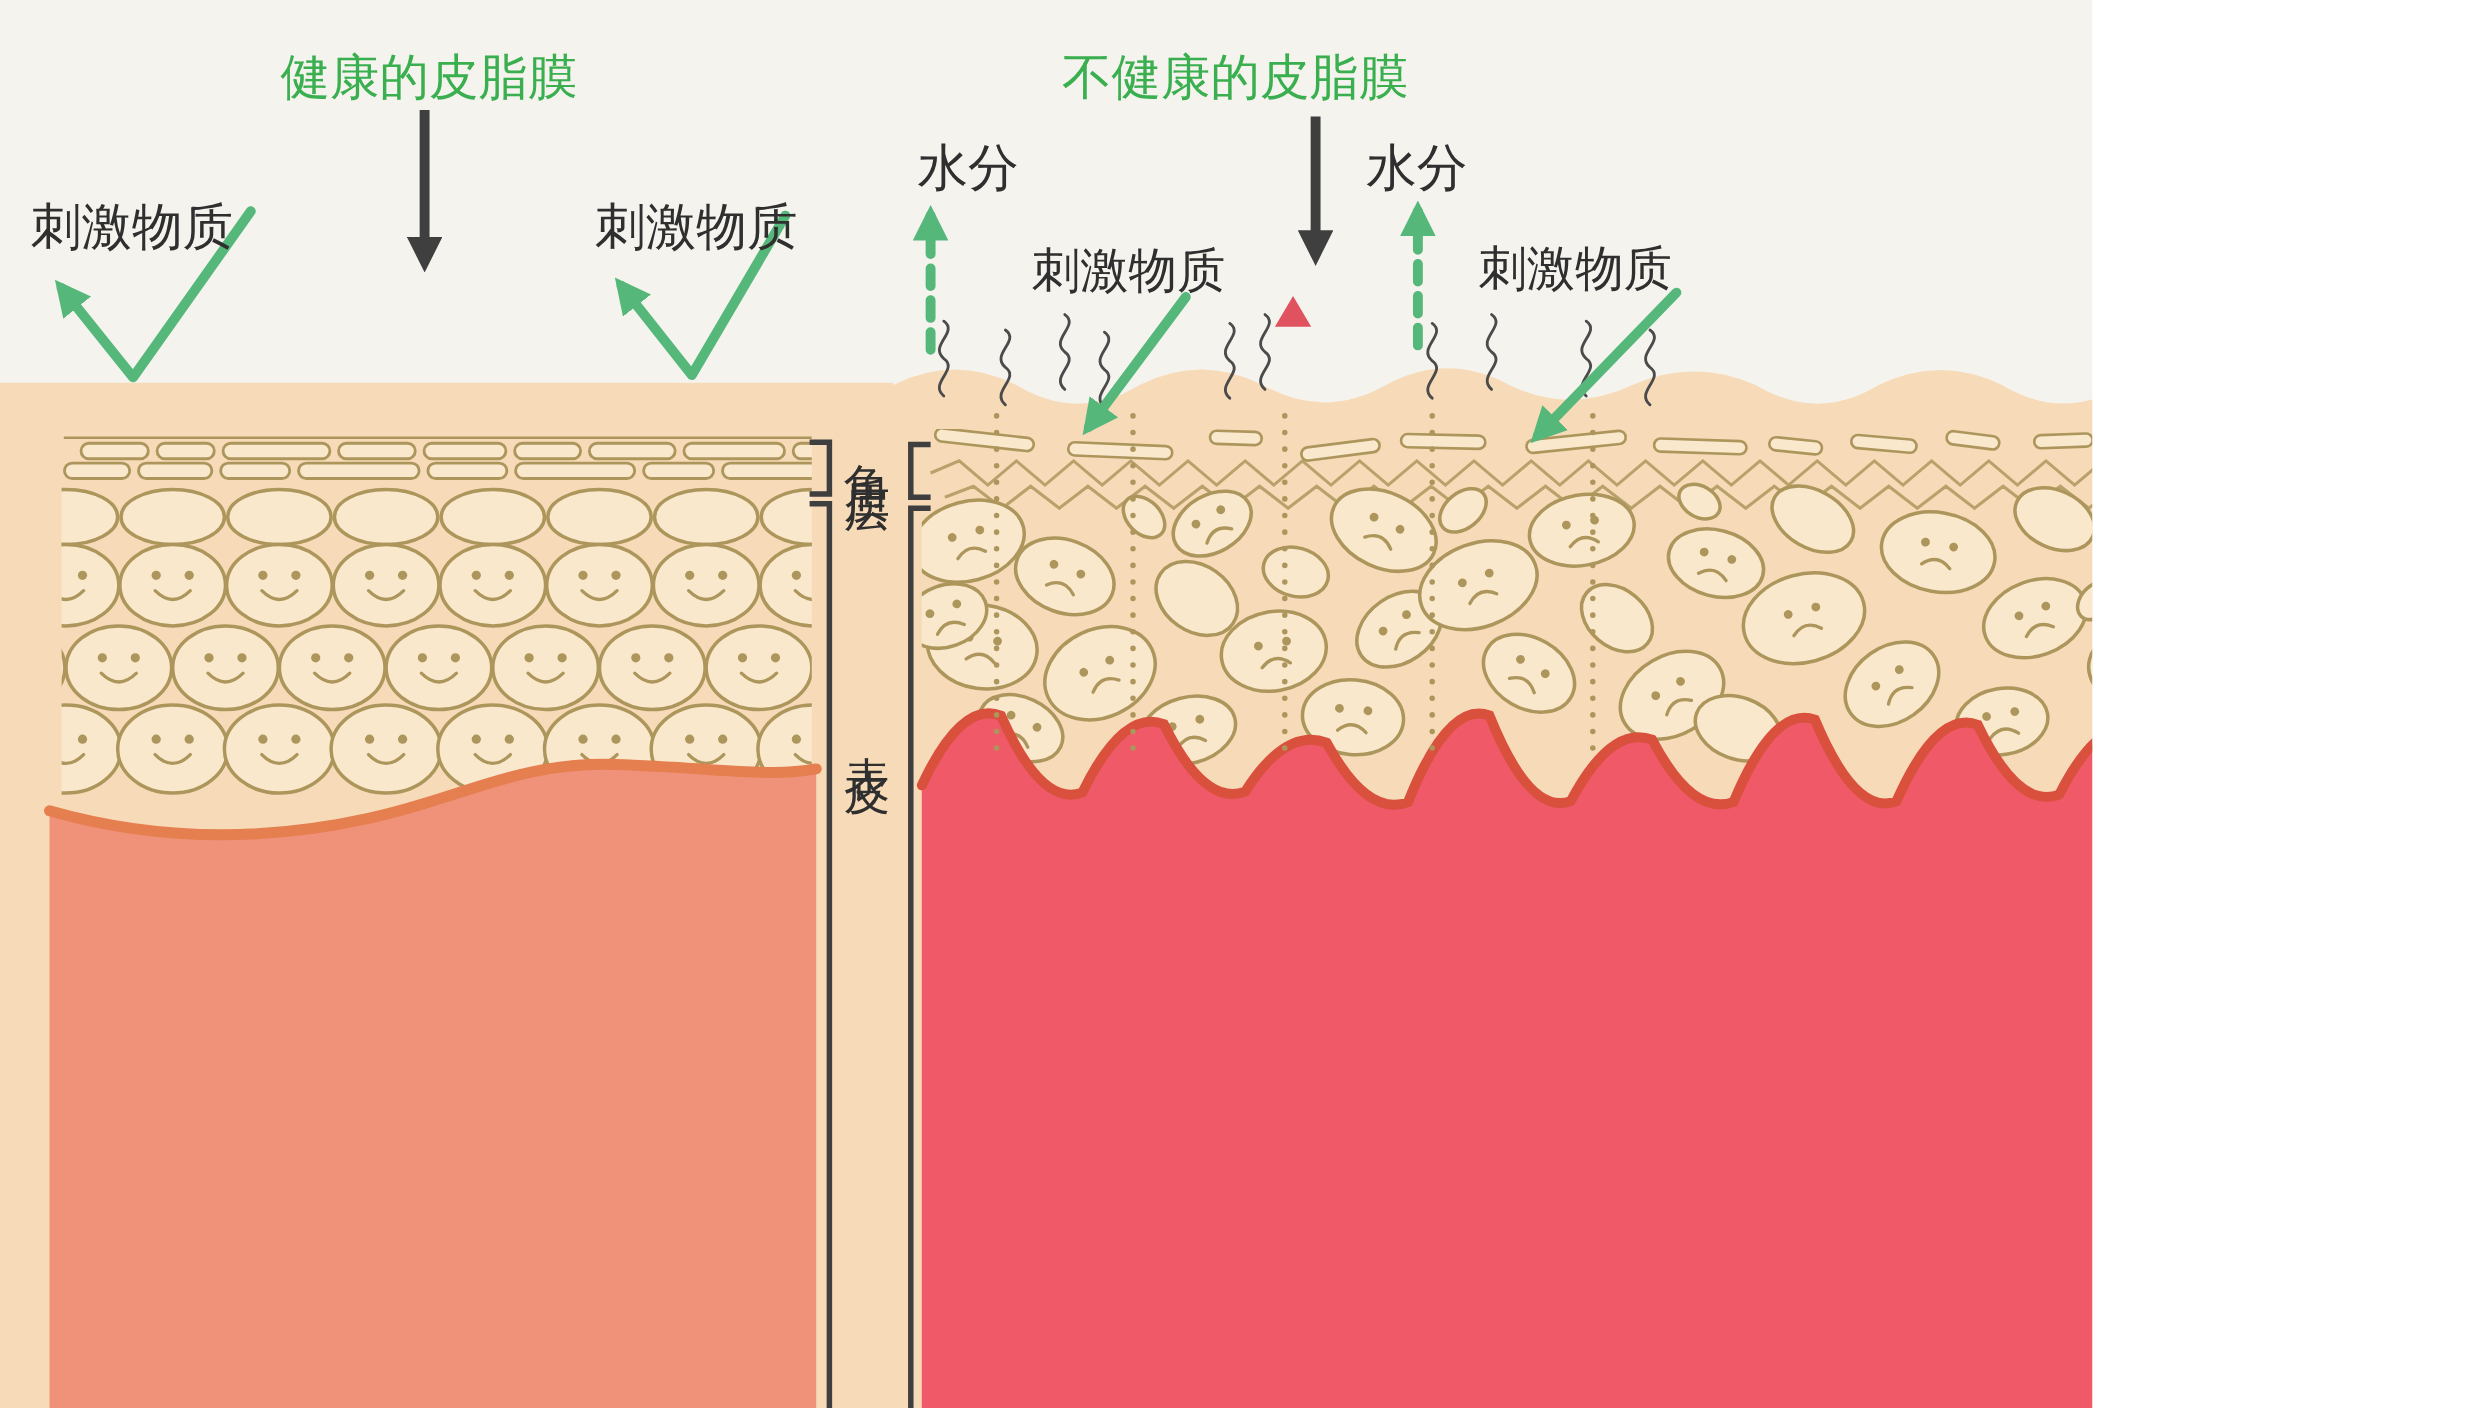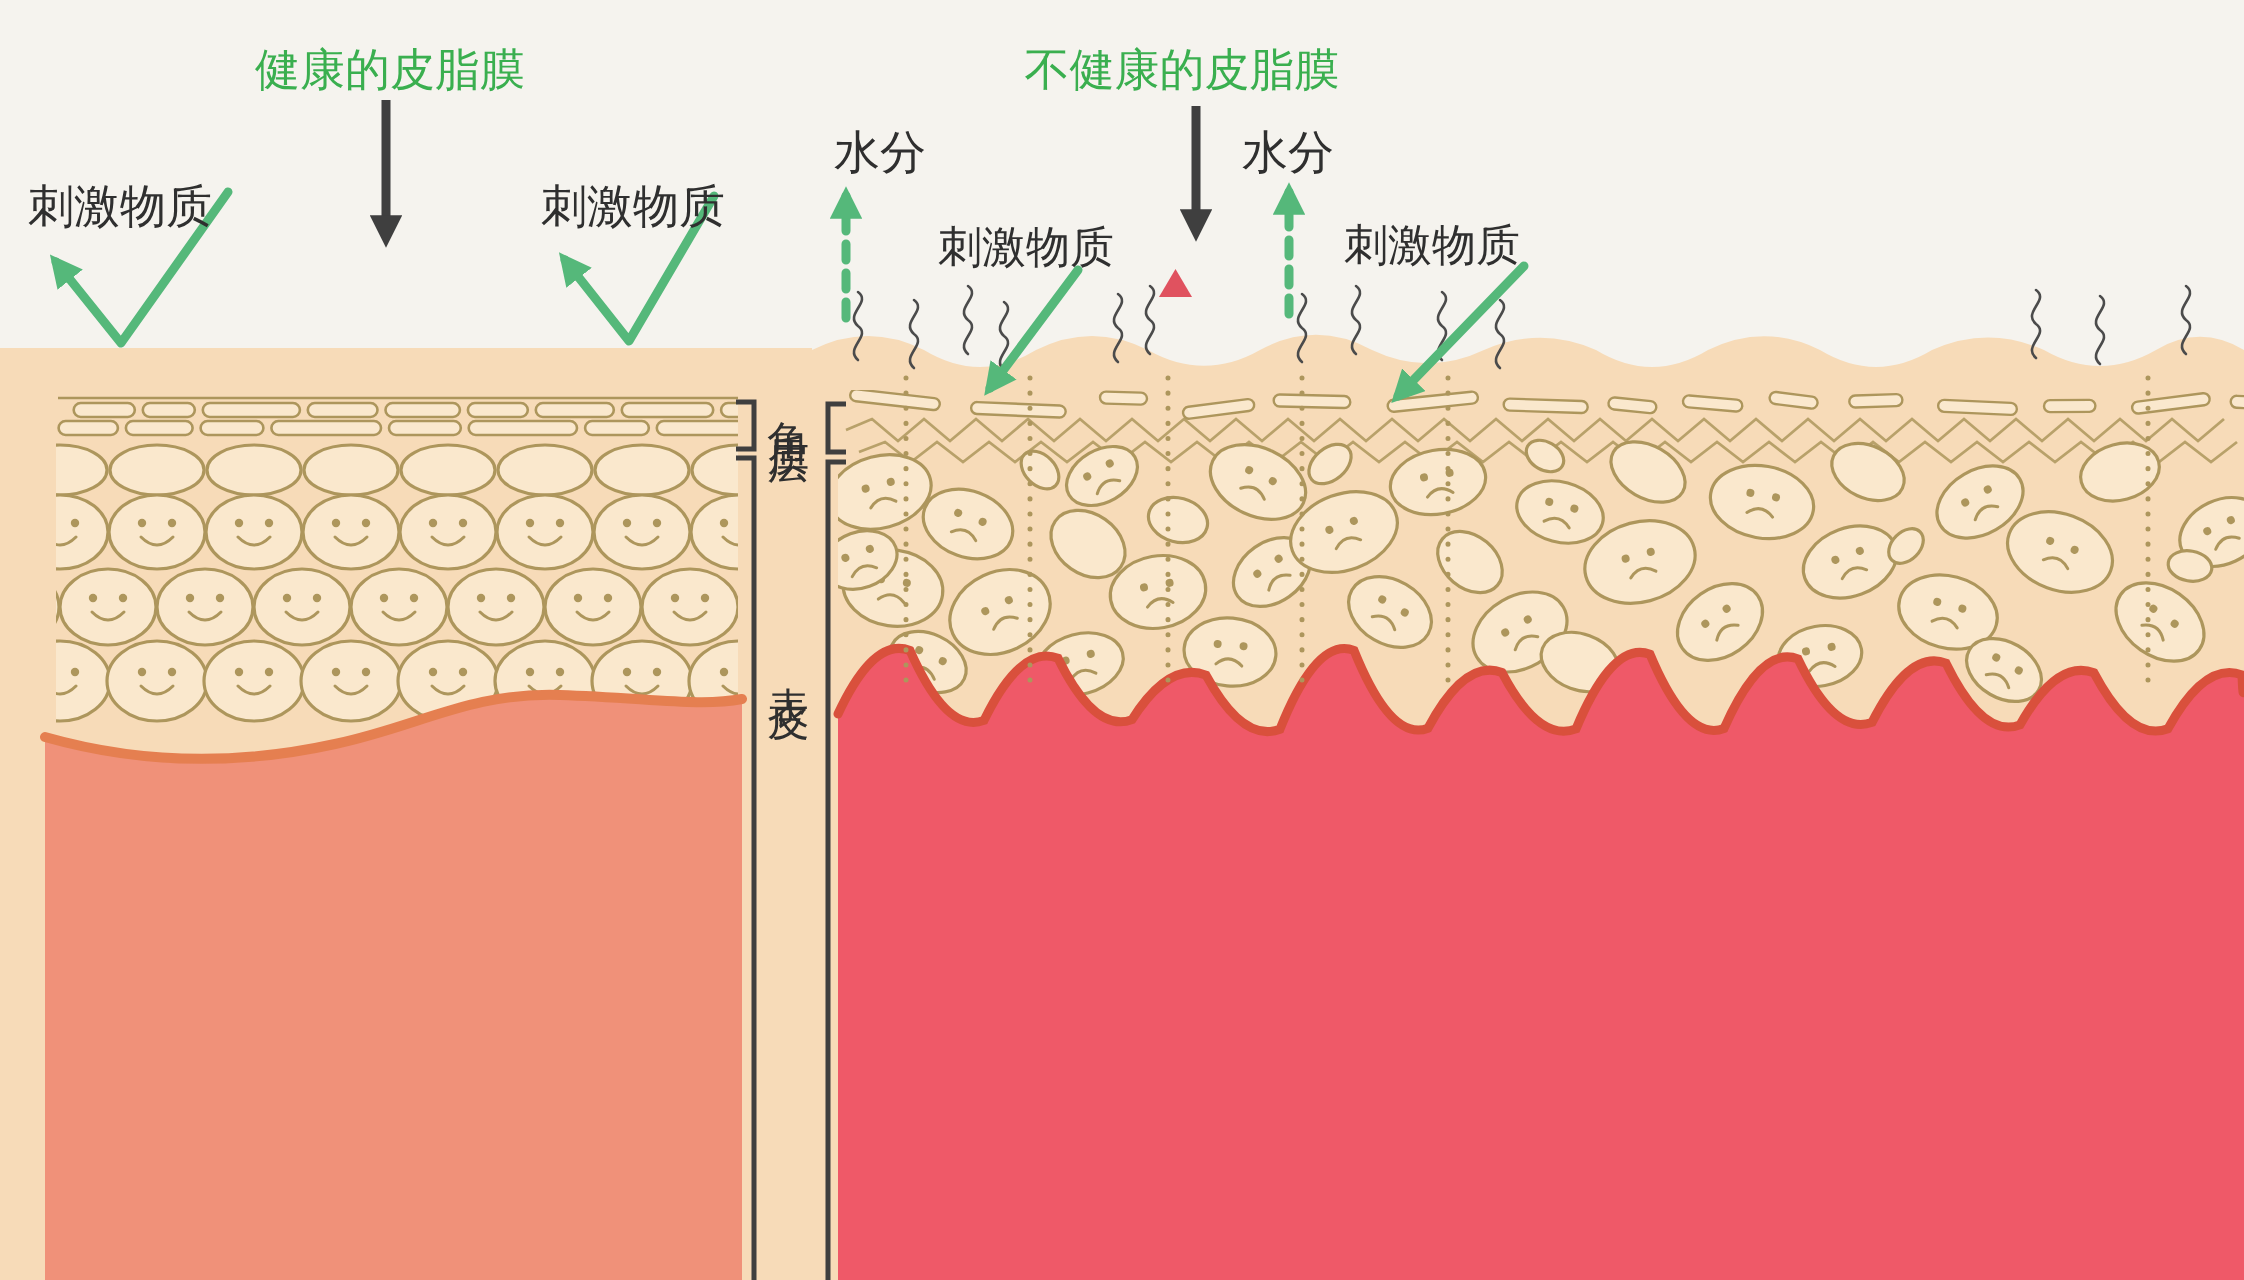--- a/index.html
+++ b/index.html
@@ -1,17 +1,17 @@
 <!DOCTYPE html>
 <html style="--bg: #f5f3ee; --green: #55b87a; --dark: #3f3f3f; --title-green: #3aaf4f; --text: #2f2f2f; --triangle: #e0525f;"><head>
 <meta charset="utf-8">
 <style>
   *{margin:0;padding:0;box-sizing:border-box;}
   body{font-family:"DejaVu Sans","Liberation Sans",sans-serif;background:#ffffff;}
-  .canvas{position:relative;width:2244px;height:1280px;overflow:hidden;background:var(--bg,#f5f3ee);}
+  .canvas{position:relative;width:1902px;height:1280px;overflow:hidden;background:var(--bg,#f5f3ee);}
   .canvas svg{position:absolute;left:0;top:0;display:block;}
   .lbl{position:absolute;white-space:nowrap;color:var(--text,#2f2f2f);transform:translateX(-50%);line-height:1.15;font-family:"DejaVu Sans","Liberation Sans",sans-serif;}
   .lbl.green{color:var(--title-green,#3aaf4f);}
   .lbl.vert{writing-mode:vertical-rl;text-orientation:upright;}
   .arrow-dark{stroke:var(--dark,#3f3f3f);stroke-width:9;fill:none;}
   .arrow-green{stroke:var(--green,#55b87a);stroke-width:9;fill:none;stroke-linejoin:round;stroke-linecap:round;}
   .dashed{stroke-dasharray:16 13;}
   .bracket path{stroke:var(--dark,#3f3f3f);stroke-width:5;fill:none;}
   .triangle{fill:var(--triangle,#e0525f);}
   .mh-dark{fill:var(--dark,#3f3f3f);}
@@ -533,21 +533,21 @@
 
     <g class="bracket">
       <path d="M736,402 L754,402 L754,449 L736,449"></path>
       <path d="M736,458 L754,458 L754,1280"></path>
       <path d="M846,404 L828,404 L828,452 L846,452"></path>
       <path d="M846,462 L828,462 L828,1280"></path>
     </g>
   </svg>
 
   <div class="lbl green" style="left:390px;top:44px;font-size:45px;">健康的皮脂膜</div>
-  <div class="lbl green" style="left:1182px;top:44px;font-size:45px;">不健康的皮脂膜</div>
+  <div class="lbl green" style="left:1123px;top:44px;font-size:45px;">不健康的皮脂膜</div>
 
   <div class="lbl" style="left:120px;top:180px;font-size:46px;">刺激物质</div>
   <div class="lbl" style="left:633px;top:180px;font-size:46px;">刺激物质</div>
 
   <div class="lbl" style="left:880px;top:126px;font-size:46px;">水分</div>
   <div class="lbl" style="left:1288px;top:126px;font-size:46px;">水分</div>
   <div class="lbl" style="left:1026px;top:222px;font-size:44px;">刺激物质</div>
   <div class="lbl" style="left:1432px;top:220px;font-size:44px;">刺激物质</div>
 
   <div class="lbl vert" style="left:788px;top:388px;font-size:42px;letter-spacing:12px;">角质层</div>

